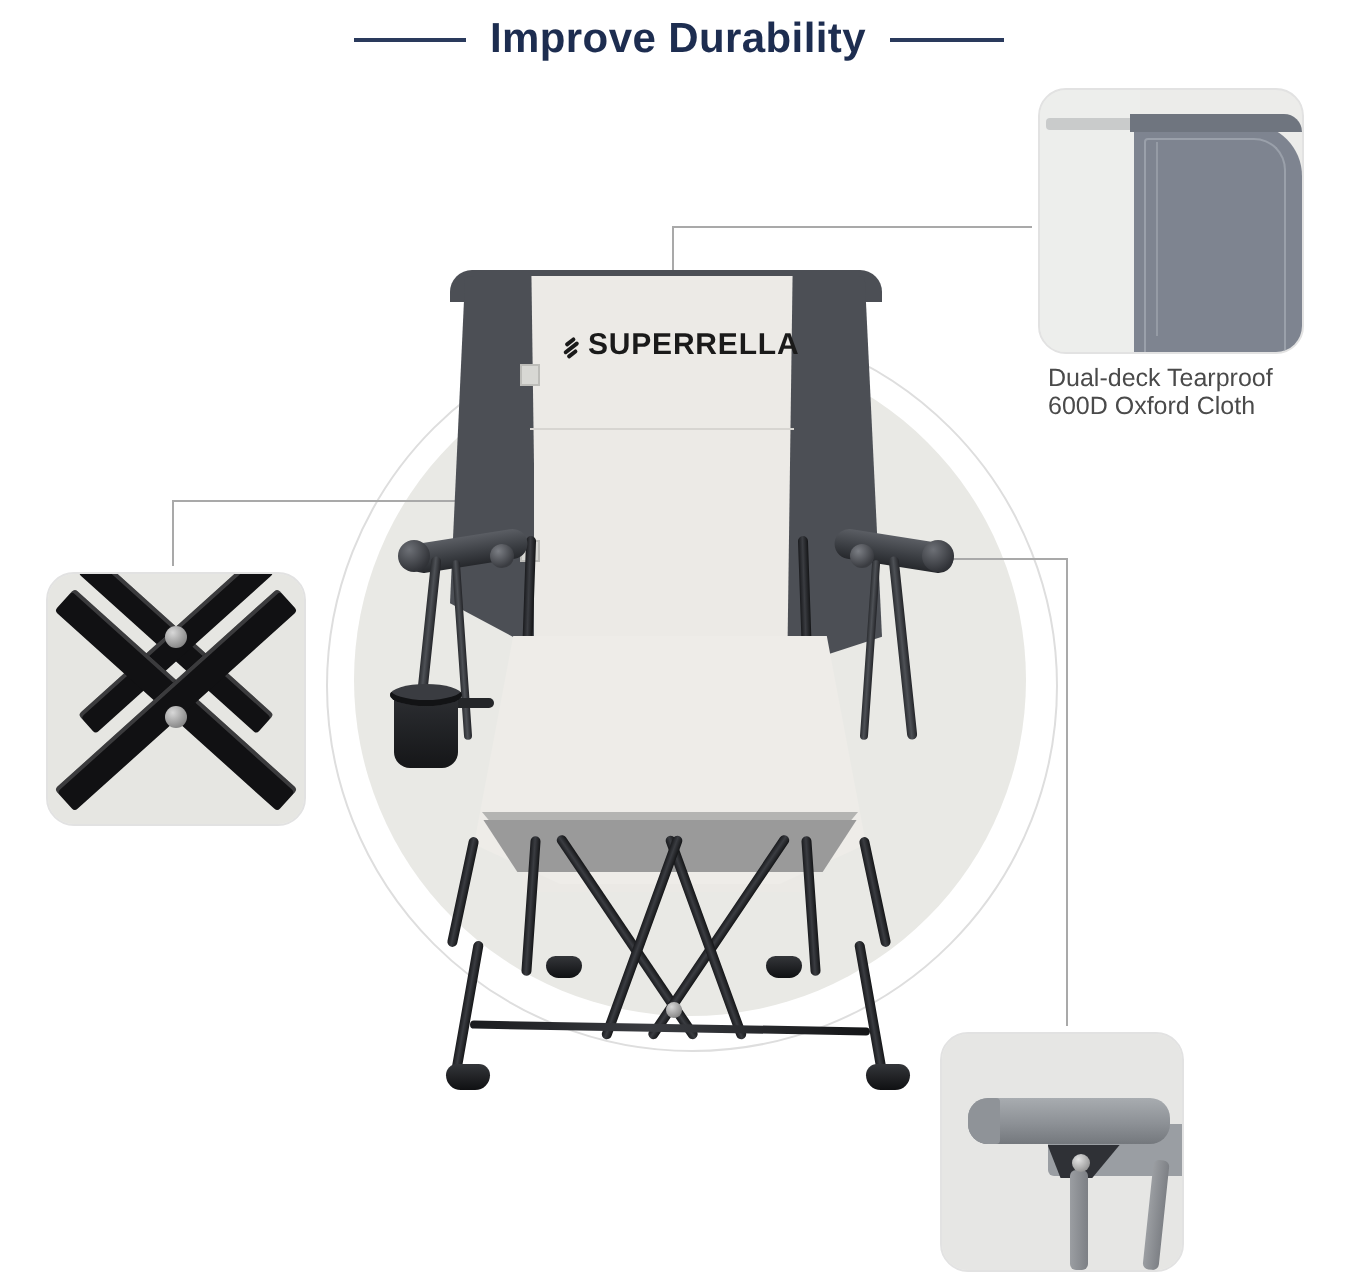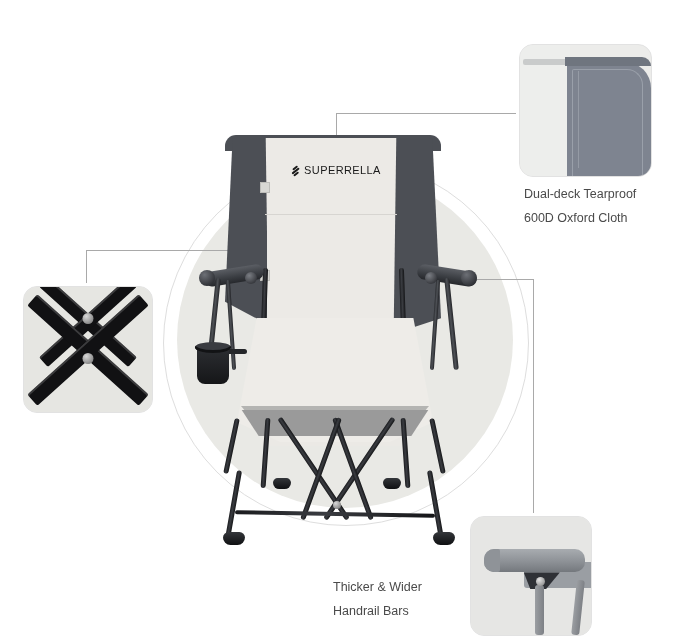--- a/index.html
+++ b/index.html
@@ -50,21 +50,21 @@
     border-radius:14px;
     background:#ececea;
     overflow:hidden;
     box-shadow:0 0 0 3px #ffffff;
   }
   .shot-inner{ position:absolute; inset:0; overflow:hidden; }
 
   .caption{
     position:absolute;
     font-size:12.5px;
-    line-height:24px;
+    line-height:14px;
     color:#4a4a4a;
     white-space:pre-line;
   }
 
   
   .fab-light{ position:absolute; left:0; top:0; width:38%; height:100%; background:#edeeec; }
   .fab-dark{
     position:absolute; left:36%; top:13%; width:64%; height:87%;
     background:#7e8490; border-top-left-radius:4px;
     border-top-right-radius:26px;
@@ -171,21 +171,21 @@
     position:absolute; left:84px; top:200px; width:140px; height:128px;
     background:#ebe9e5;
     clip-path:polygon(2% 0,98% 0,100% 100%,0 100%);
   }
   .back-seam{
     position:absolute; left:88px; top:96px; width:132px; height:1px;
     background:#d7d5d1;
   }
   .brand{
     position:absolute; left:104px; top:46px; width:110px;
-    text-align:center; font-size:11px; font-weight:normal; color:#1a1a1a;
+    text-align:left; font-size:15px; font-weight:bold; color:#1a1a1a;
     letter-spacing:.4px; white-space:nowrap;
   }
   .brand-mark{
     display:inline-block; width:11px; height:9px; margin-right:2px;
     vertical-align:-1px; position:relative;
   }
   .brand-mark i{
     position:absolute; width:9px; height:1.6px; background:#1a1a1a;
     transform:rotate(-38deg); border-radius:1px;
   }
@@ -261,20 +261,25 @@
   .foot{
     position:absolute; width:22px; height:13px; border-radius:6px 6px 8px 8px;
     background:linear-gradient(180deg,#34363a,#0f1012);
   }
 </style>
 </head>
 <body>
 
 <div id="page">
 
+  <div class="header">
+    <div class="hdr-rule left"></div>
+    <div class="hdr-title">Improve Durability</div>
+    <div class="hdr-rule right"></div>
+  </div>
 
   <div class="bg-arc"></div>
   <div class="bg-circle"></div>
 
   <div class="conn-v" style="left:336px; top:113px; height:73px;"></div>
   <div class="conn-h" style="left:336px; top:113px; width:192px;"></div>
   <div class="conn-h" style="left:262px; top:186px; width:75px;"></div>
 
   <div class="conn-v" style="left:86px; top:250px; height:38px;"></div>
   <div class="conn-h" style="left:86px; top:250px; width:176px;"></div>
@@ -370,16 +375,14 @@
     <div class="shot-inner">
       <div class="hr-bg"></div>
       <div class="hr-fabric"></div>
       <div class="hr-bar"></div>
       <div class="hr-brkt"></div>
       <div class="hr-leg"></div>
       <div class="hr-leg2"></div>
       <div class="hr-screw"></div>
     </div>
   </div>
-  <div class="caption" style="left:333px; top:575px; width:150px;">Thicker &amp; Wider
-Handrail Bars</div>
 
 </div>
 
 </body></html>

